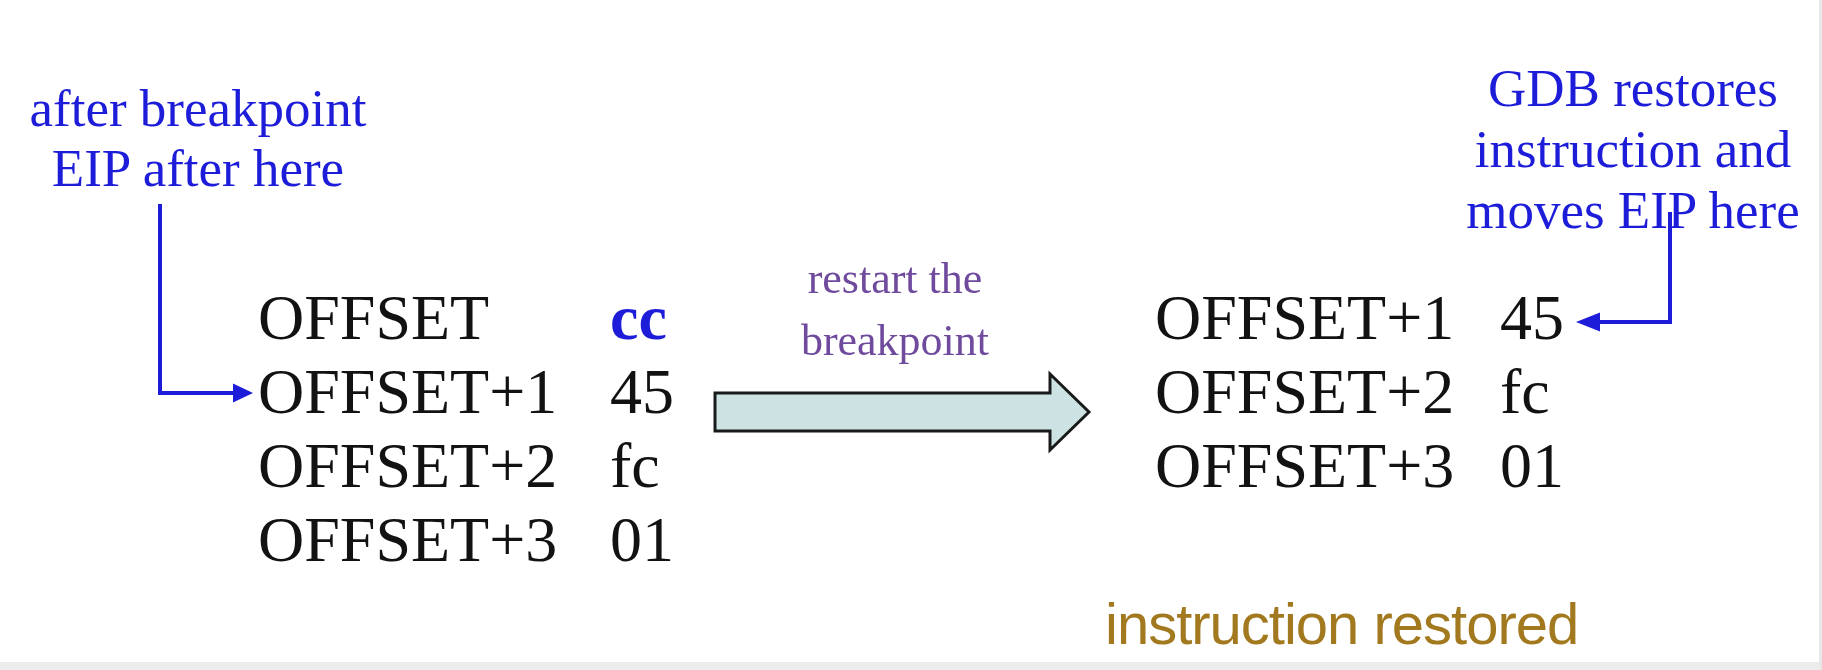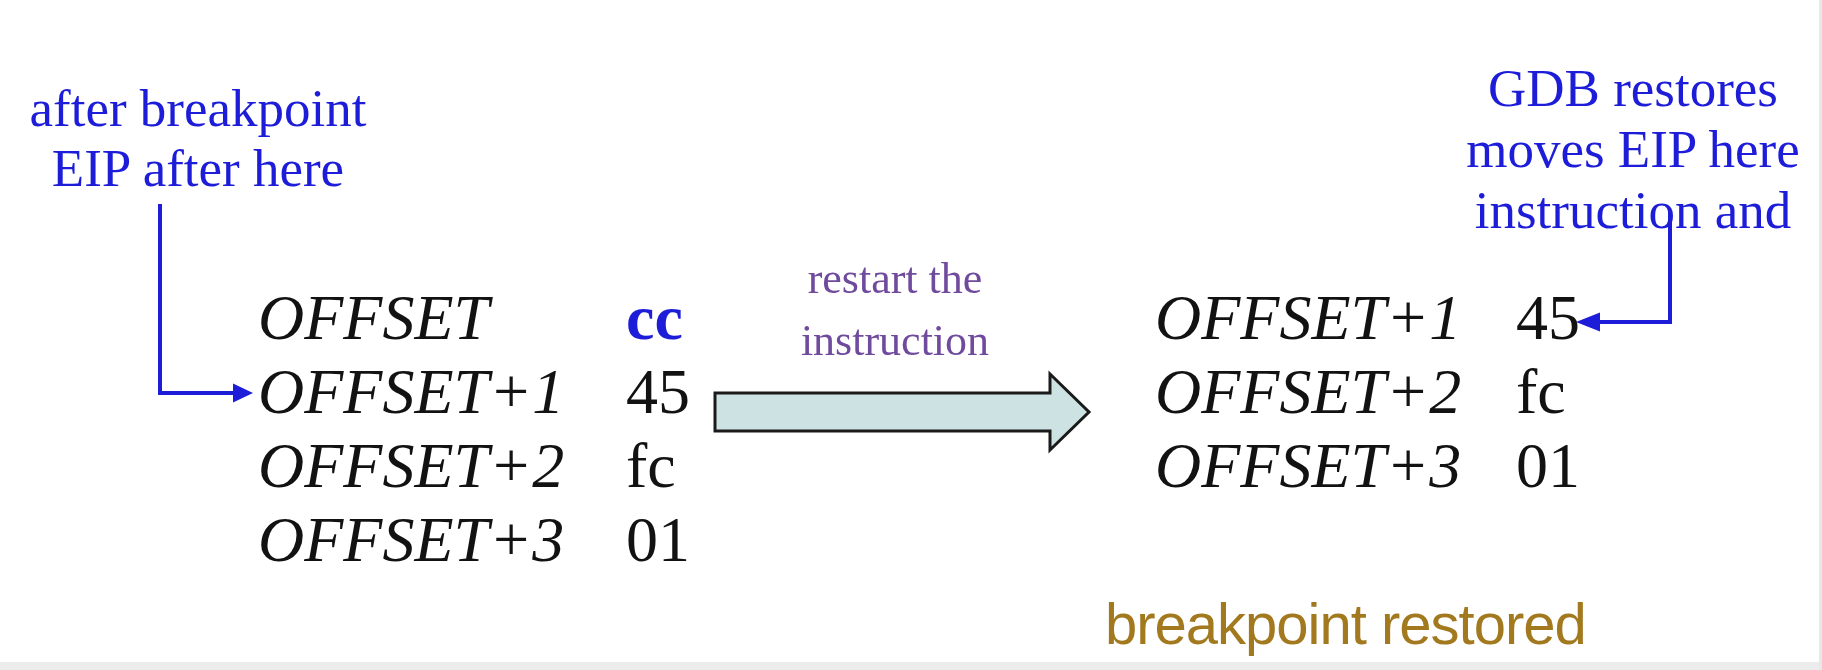--- a/index.html
+++ b/index.html
@@ -23,24 +23,24 @@
     text-align: center;
     color: var(--blue, #1d1dd9);
     font-family: "Liberation Serif", serif;
   }
   .annotation-left { left: 24px; top: 78px; width: 348px; font-size: 53px; line-height: 60px; }
   .annotation-right { left: 1456px; top: 26px; width: 354px; font-size: 53px; line-height: 61px; margin-top: 32px; }
   .mem-table { position: absolute; font-size: 64px; line-height: 74px; }
   .mem-table-before { left: 258px; top: 281px; }
   .mem-table-after  { left: 1155px; top: 281px; }
   .mem-row { white-space: nowrap; }
-  .offset-label { display: inline-block; font-style: italic; }
+  .offset-label { display: inline-block; }
   .mem-table-before .offset-label { width: 352px; }
   .mem-table-after  .offset-label { width: 345px; }
-  .byte-value { display: inline-block; margin-left: 16px; }
+  .byte-value { display: inline-block; }
   .byte-blue { color: var(--blue, #1d1dd9); font-weight: bold; }
   .byte-red  { color: var(--red, #e53d2b); font-weight: bold; }
   .caption {
     position: absolute;
     font-family: "Liberation Sans", sans-serif;
     font-size: 58px;
     line-height: 62px;
     letter-spacing: -1px;
     color: var(--gold, #a2791e);
     white-space: nowrap;
@@ -91,27 +91,27 @@
     </g>
   </svg>
 
   <div class="annotation annotation-left">
     <div>after breakpoint</div>
     <div>EIP after here</div>
   </div>
 
   <div class="annotation annotation-right">
     <div>GDB restores</div>
+    <div>instruction and</div>
     <div>moves EIP here</div>
-    <div>instruction and</div>
   </div>
 
   <div class="transition-label">
     <div>restart the</div>
-    <div>instruction</div>
+    <div>breakpoint</div>
   </div>
 
   <div class="mem-table mem-table-before">
     <div class="mem-row">
       <span class="offset-label">OFFSET</span><span class="byte-value byte-blue">cc</span>
     </div>
     <div class="mem-row">
       <span class="offset-label">OFFSET+1</span><span class="byte-value">45</span>
     </div>
     <div class="mem-row">
@@ -127,17 +127,17 @@
       <span class="offset-label">OFFSET+1</span><span class="byte-value">45</span>
     </div>
     <div class="mem-row">
       <span class="offset-label">OFFSET+2</span><span class="byte-value">fc</span>
     </div>
     <div class="mem-row">
       <span class="offset-label">OFFSET+3</span><span class="byte-value">01</span>
     </div>
   </div>
 
-  <div class="caption caption-right">breakpoint restored</div>
+  <div class="caption caption-right">instruction restored</div>
 
   <div class="bottom-strip"></div>
   <div class="right-edge"></div>
 </div>
 
 </body></html>

